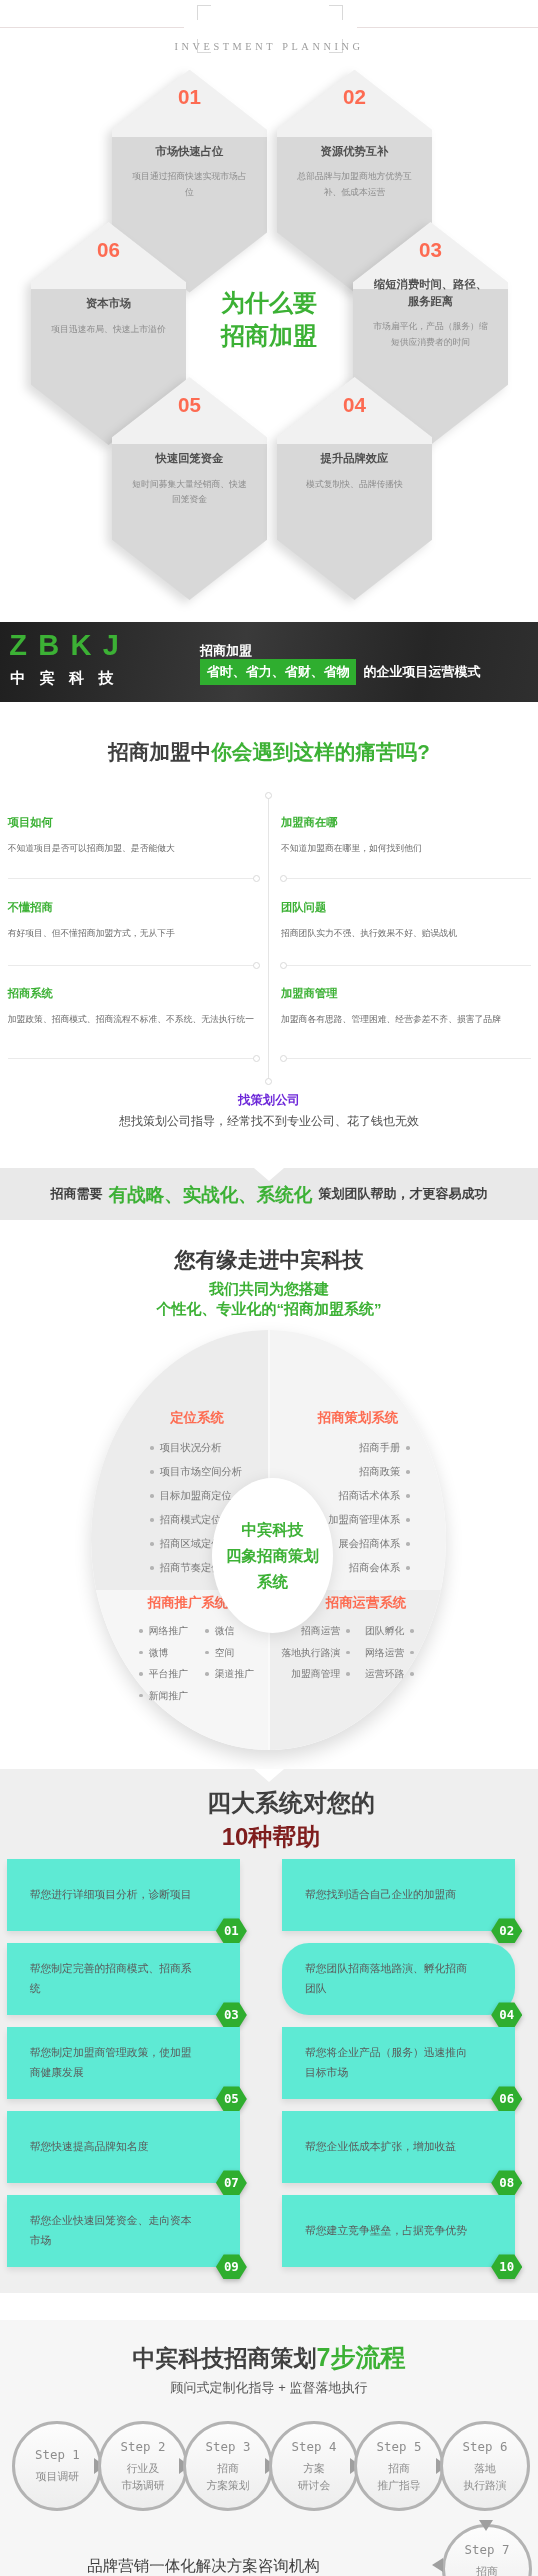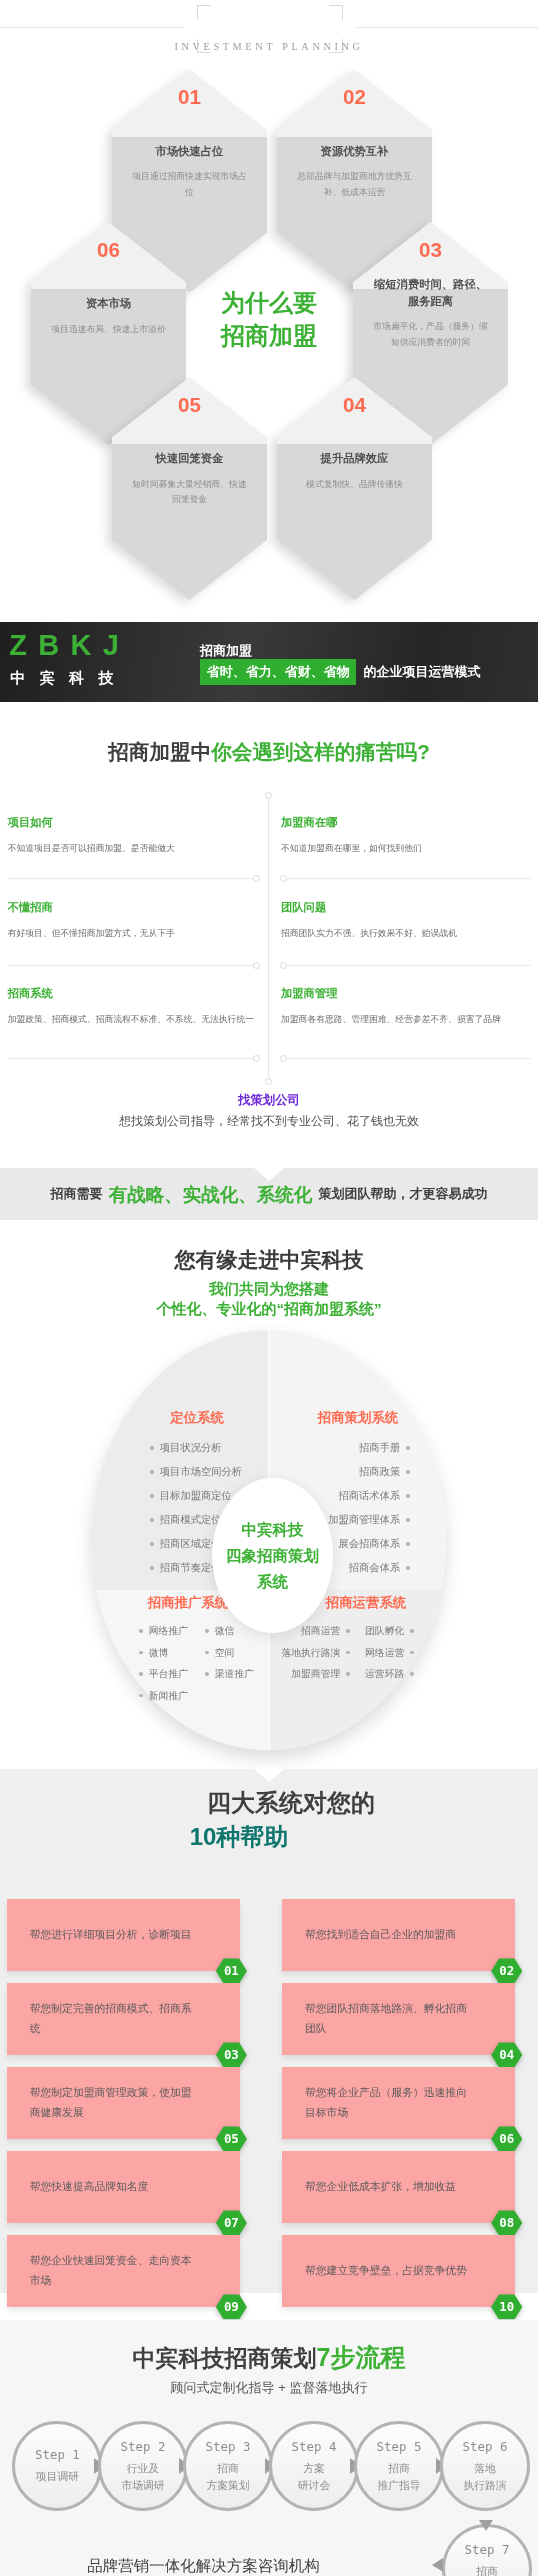--- a/index.html
+++ b/index.html
@@ -88,23 +88,23 @@
                background:#b3b3b3;margin-left:6.2px;vertical-align:1.5px;}
   .alignr{text-align:right;}
   .center-ellipse{top:150px;left:212px;width:121px;height:155px;border-radius:50%;background:#fff;
                   box-shadow:0 3.1px 14.4px rgba(0,0,0,.10);
                   display:flex;flex-direction:column;align-items:center;justify-content:center;}
   .center-ellipse div{font-size:15.5px;font-weight:bold;color:#3cb135;line-height:26px;}
 
   
   #help{top:1769px;left:0;width:538px;height:524px;background:#efefef;}
   .help-h1{top:17.5px;left:0;width:538px;font-size:24px;font-weight:bold;color:#3f3f3f;padding-left:22px;}
-  .help-h2{top:52px;left:0;width:478px;font-size:24px;font-weight:bold;color:#0f766e;}
-  .card{position:absolute;width:233px;height:72px;background:#fca5a5;
-        box-shadow:0 3.6px 6.2px rgba(0,0,0,.09);margin-top:40px;}
+  .help-h2{top:52px;left:0;width:478px;font-size:24px;font-weight:bold;color:#7f1d1d;padding-left:32px;}
+  .card{position:absolute;width:233px;height:72px;background:#5eead4;
+        box-shadow:0 3.6px 6.2px rgba(0,0,0,.09);}
   .card-text{position:absolute;top:0;left:23px;right:47px;height:100%;
              display:flex;align-items:center;font-size:10.8px;color:#5a5a5a;line-height:19.6px;}
   .badgewrap{position:absolute;right:-7.2px;bottom:-12.4px;filter:drop-shadow(0 2.1px 2.6px rgba(0,0,0,.25));}
   .badge{width:31px;height:25px;background:#2fae2f;
          clip-path:polygon(25% 0,75% 0,100% 50%,75% 100%,25% 100%,0 50%);
          display:flex;align-items:center;justify-content:center;
          color:#fff;font-size:12.4px;font-weight:bold;font-family:"DejaVu Sans Mono",monospace;}
 
   
   #process{top:2320px;left:0;width:538px;height:311px;background:#f6f6f6;}
@@ -353,21 +353,21 @@
       <div class="badgewrap">
           <div class="badge">02</div>
         </div>
     </div>
     <div class="card" style="left:6.7px;top:174px;">
       <div class="card-text">帮您制定完善的招商模式、招商系统</div>
       <div class="badgewrap">
           <div class="badge">03</div>
         </div>
     </div>
-    <div class="card" style="left:282px;top:174px;">
+    <div class="card" style="left:282px;top:174px;border-radius:27px;">
       <div class="card-text">帮您团队招商落地路演、孵化招商团队</div>
       <div class="badgewrap">
           <div class="badge">04</div>
         </div>
     </div>
     <div class="card" style="left:6.7px;top:258px;">
       <div class="card-text">帮您制定加盟商管理政策，使加盟商健康发展</div>
       <div class="badgewrap">
           <div class="badge">05</div>
         </div>

